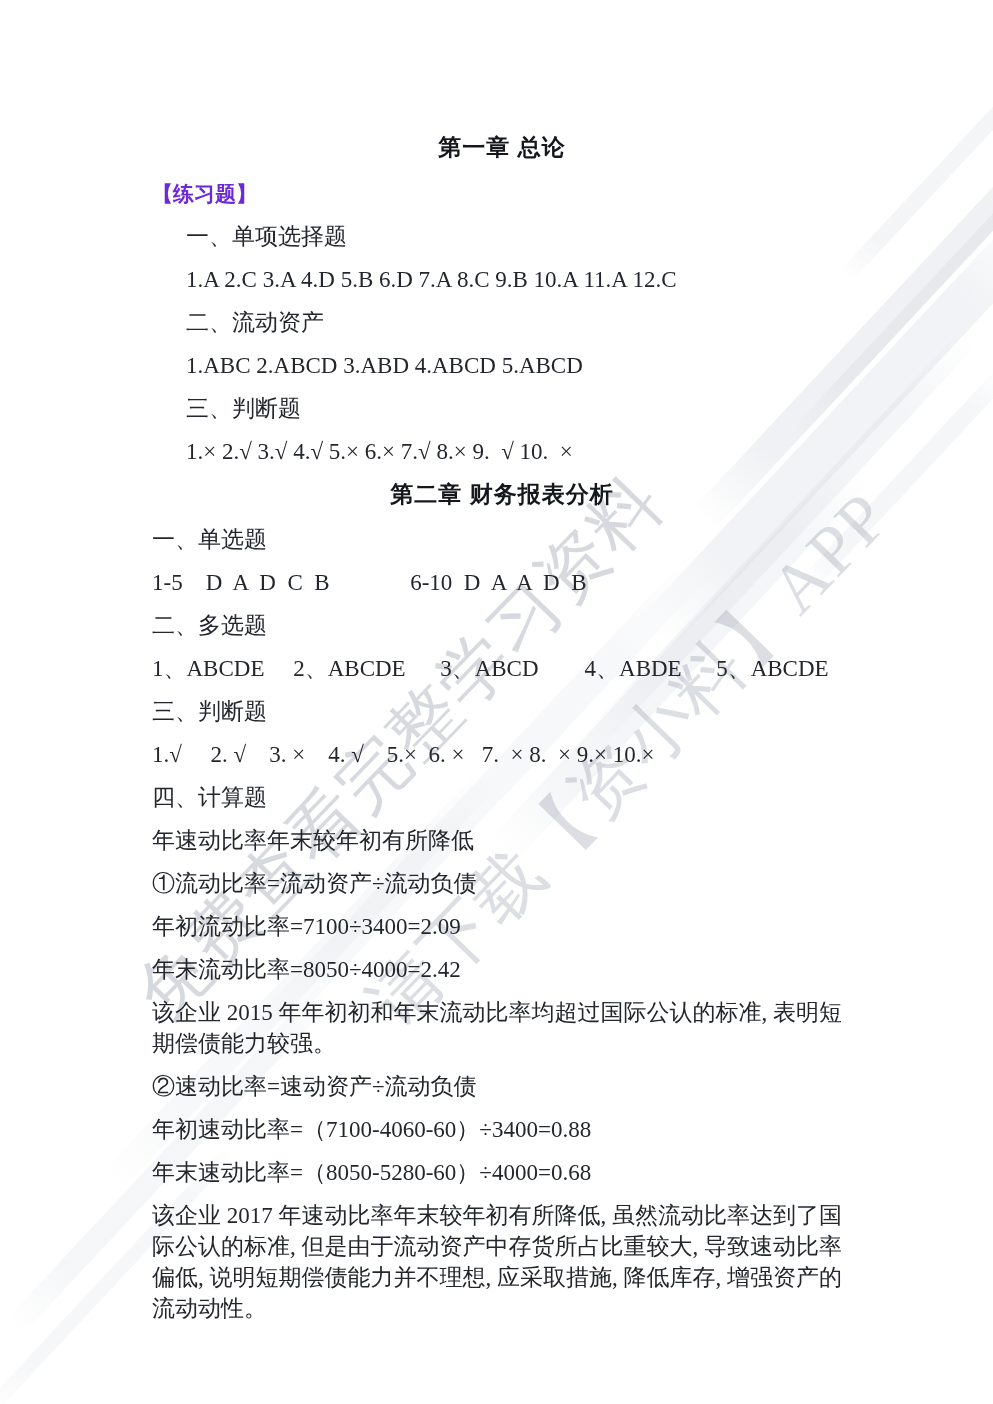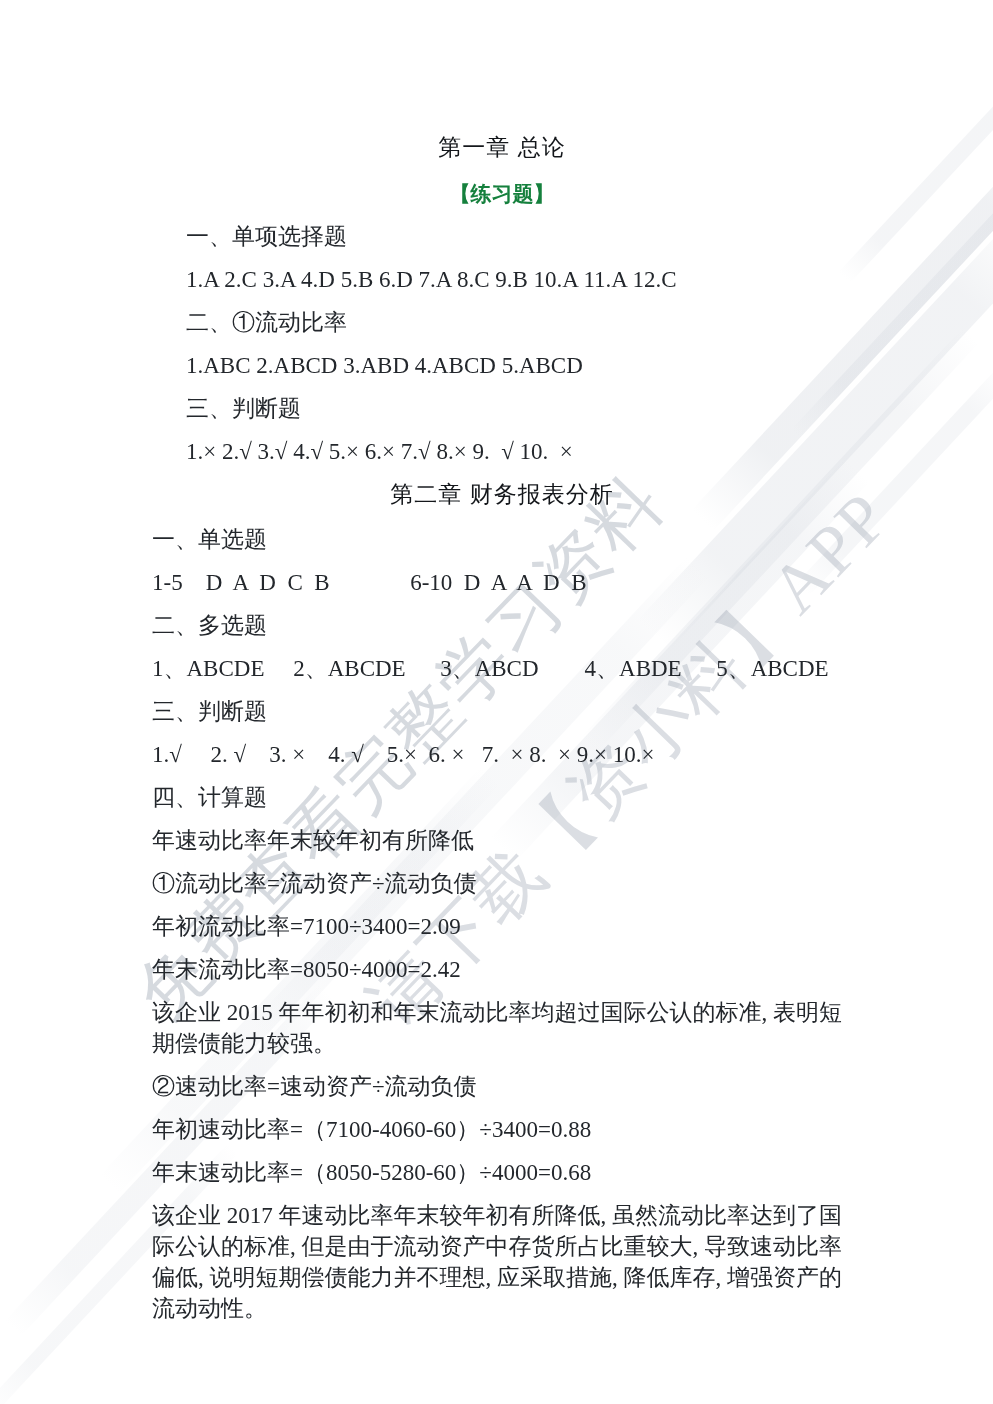--- a/index.html
+++ b/index.html
@@ -53,21 +53,21 @@
 
   
   .content {
     position: absolute;
     left: 152px;
     top: 132px;
     width: 700px;
   }
   h1.chapter-title {
     font-family: "Liberation Sans", "DejaVu Sans", sans-serif;
-    font-weight: normal;
+    font-weight: bold;
     font-size: 23px;
     line-height: 30px;
     color: #14171b;
     text-align: center;
     margin: 0 0 16px 0;
     letter-spacing: 1px;
   }
   h1.chapter2-title { margin-top: 3px; margin-bottom: 15px; }
   .exercise-label {
     font-family: "Liberation Sans", "DejaVu Sans", sans-serif;
@@ -102,26 +102,26 @@
   <div class="streak s10"></div>
   <div class="streak s11"></div>
 
   <div class="wm wm1" style="color: rgb(138, 148, 164);">免费查看完整学习资料</div>
   <div class="wm wm2" style="color: rgb(138, 148, 164);">请下载【资小料】APP</div>
 
   <div class="content">
 
     <h1 class="chapter-title" style="color: rgb(20, 23, 27);">第一章 总论</h1>
 
-    <div class="exercise-label" style="color: #15803d; text-align: center;">【练习题】</div>
+    <div class="exercise-label" style="color: #6d28d9;">【练习题】</div>
 
     <div class="indent">
       <p class="line">一、单项选择题</p>
       <p class="line">1.A 2.C 3.A 4.D 5.B 6.D 7.A 8.C 9.B 10.A 11.A 12.C</p>
-      <p class="line">二、①流动比率</p>
+      <p class="line">二、流动资产</p>
       <p class="line">1.ABC 2.ABCD 3.ABD 4.ABCD 5.ABCD</p>
       <p class="line">三、判断题</p>
       <p class="line">1.× 2.√ 3.√ 4.√ 5.× 6.× 7.√ 8.× 9.  √ 10.  ×</p>
     </div>
 
     <h1 class="chapter-title chapter2-title" style="color: rgb(20, 23, 27);">第二章  财务报表分析</h1>
 
     <div>
       <p class="line">一、单选题</p>
       <p class="line">1-5    D  A  D  C  B              6-10  D  A  A  D  B</p>

